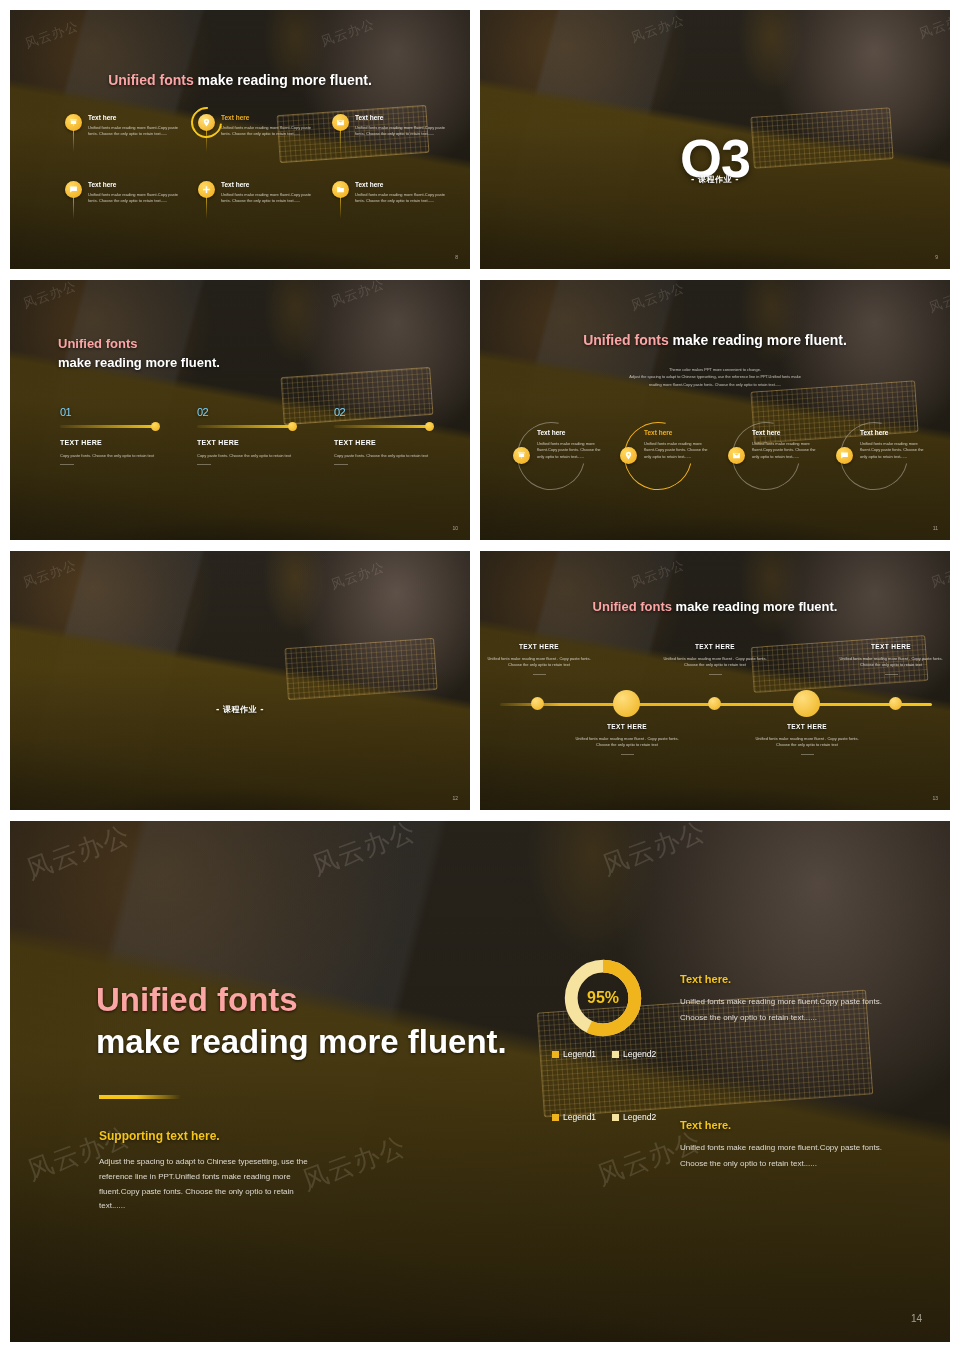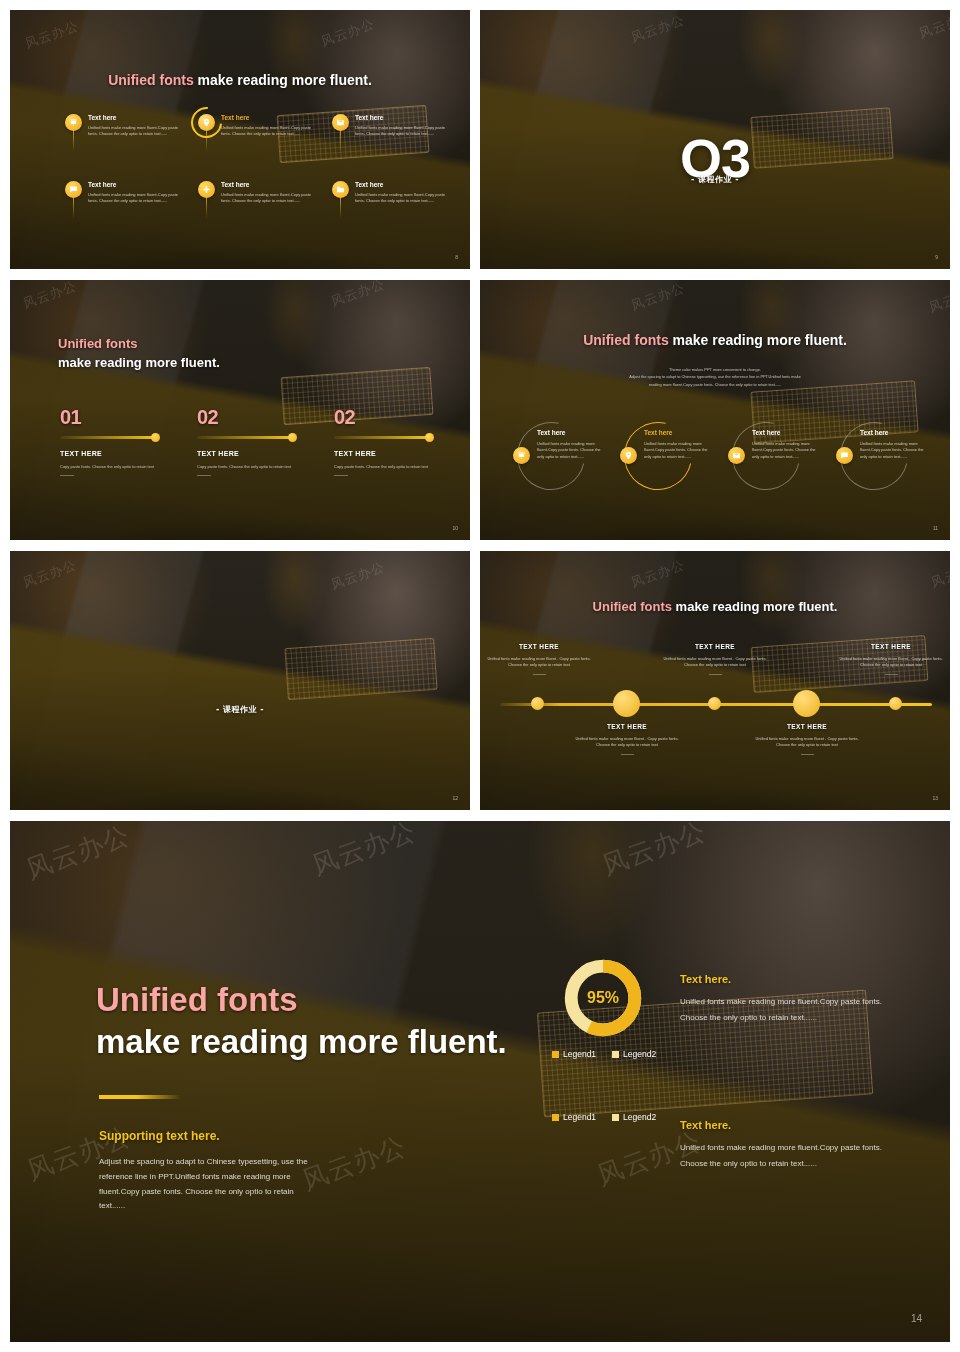--- a/index.html
+++ b/index.html
@@ -113,21 +113,21 @@
     position: absolute; left: 0; width: 100%; text-align: center;
     font-size: 8px; font-weight: bold; color: #ffffff; letter-spacing: .5px;
     text-shadow: 0 1px 3px rgba(0,0,0,.6);
     font-family: "DejaVu Sans", sans-serif;
   }
 
   
   #s10 { left: 10px; top: 280px; width: 460px; height: 260px; }
   #s10 .title2 { position: absolute; left: 48px; top: 55px; font-size: 13px; line-height: 1.45; }
   .step { position: absolute; top: 126px; width: 130px; }
-  .step-num { font-size: 20px; font-weight: bold; color: #fca5a5; text-shadow: 0 1px 3px rgba(0,0,0,.6); letter-spacing: -.5px; }
+  .step-num { font-size: 11px; font-weight: normal; color: #7dd3fc; text-shadow: 0 1px 3px rgba(0,0,0,.6); letter-spacing: -.5px; }
   .step-bar { position: relative; margin-top: 7px; height: 3px; width: 96px;
     background: linear-gradient(90deg, rgba(245,197,24,.08), #f5c518); border-radius: 2px; }
   .step-dot { position: absolute; right: -4px; top: -3px; width: 9px; height: 9px; border-radius: 50%;
     background: radial-gradient(circle at 35% 30%, #ffd95e, #edb01a); }
   .step-head { margin-top: 11px; font-size: 7px; font-weight: bold; color: #fff; letter-spacing: .3px; }
   .step-body { margin-top: 7px; font-size: 4px; line-height: 1.6; color: rgba(228,224,215,.80); width: 110px; }
   .step-dash { margin-top: 5px; width: 14px; height: 1px; background: rgba(200,195,185,.45); }
 
   
   #s11 { left: 480px; top: 280px; width: 470px; height: 260px; }

